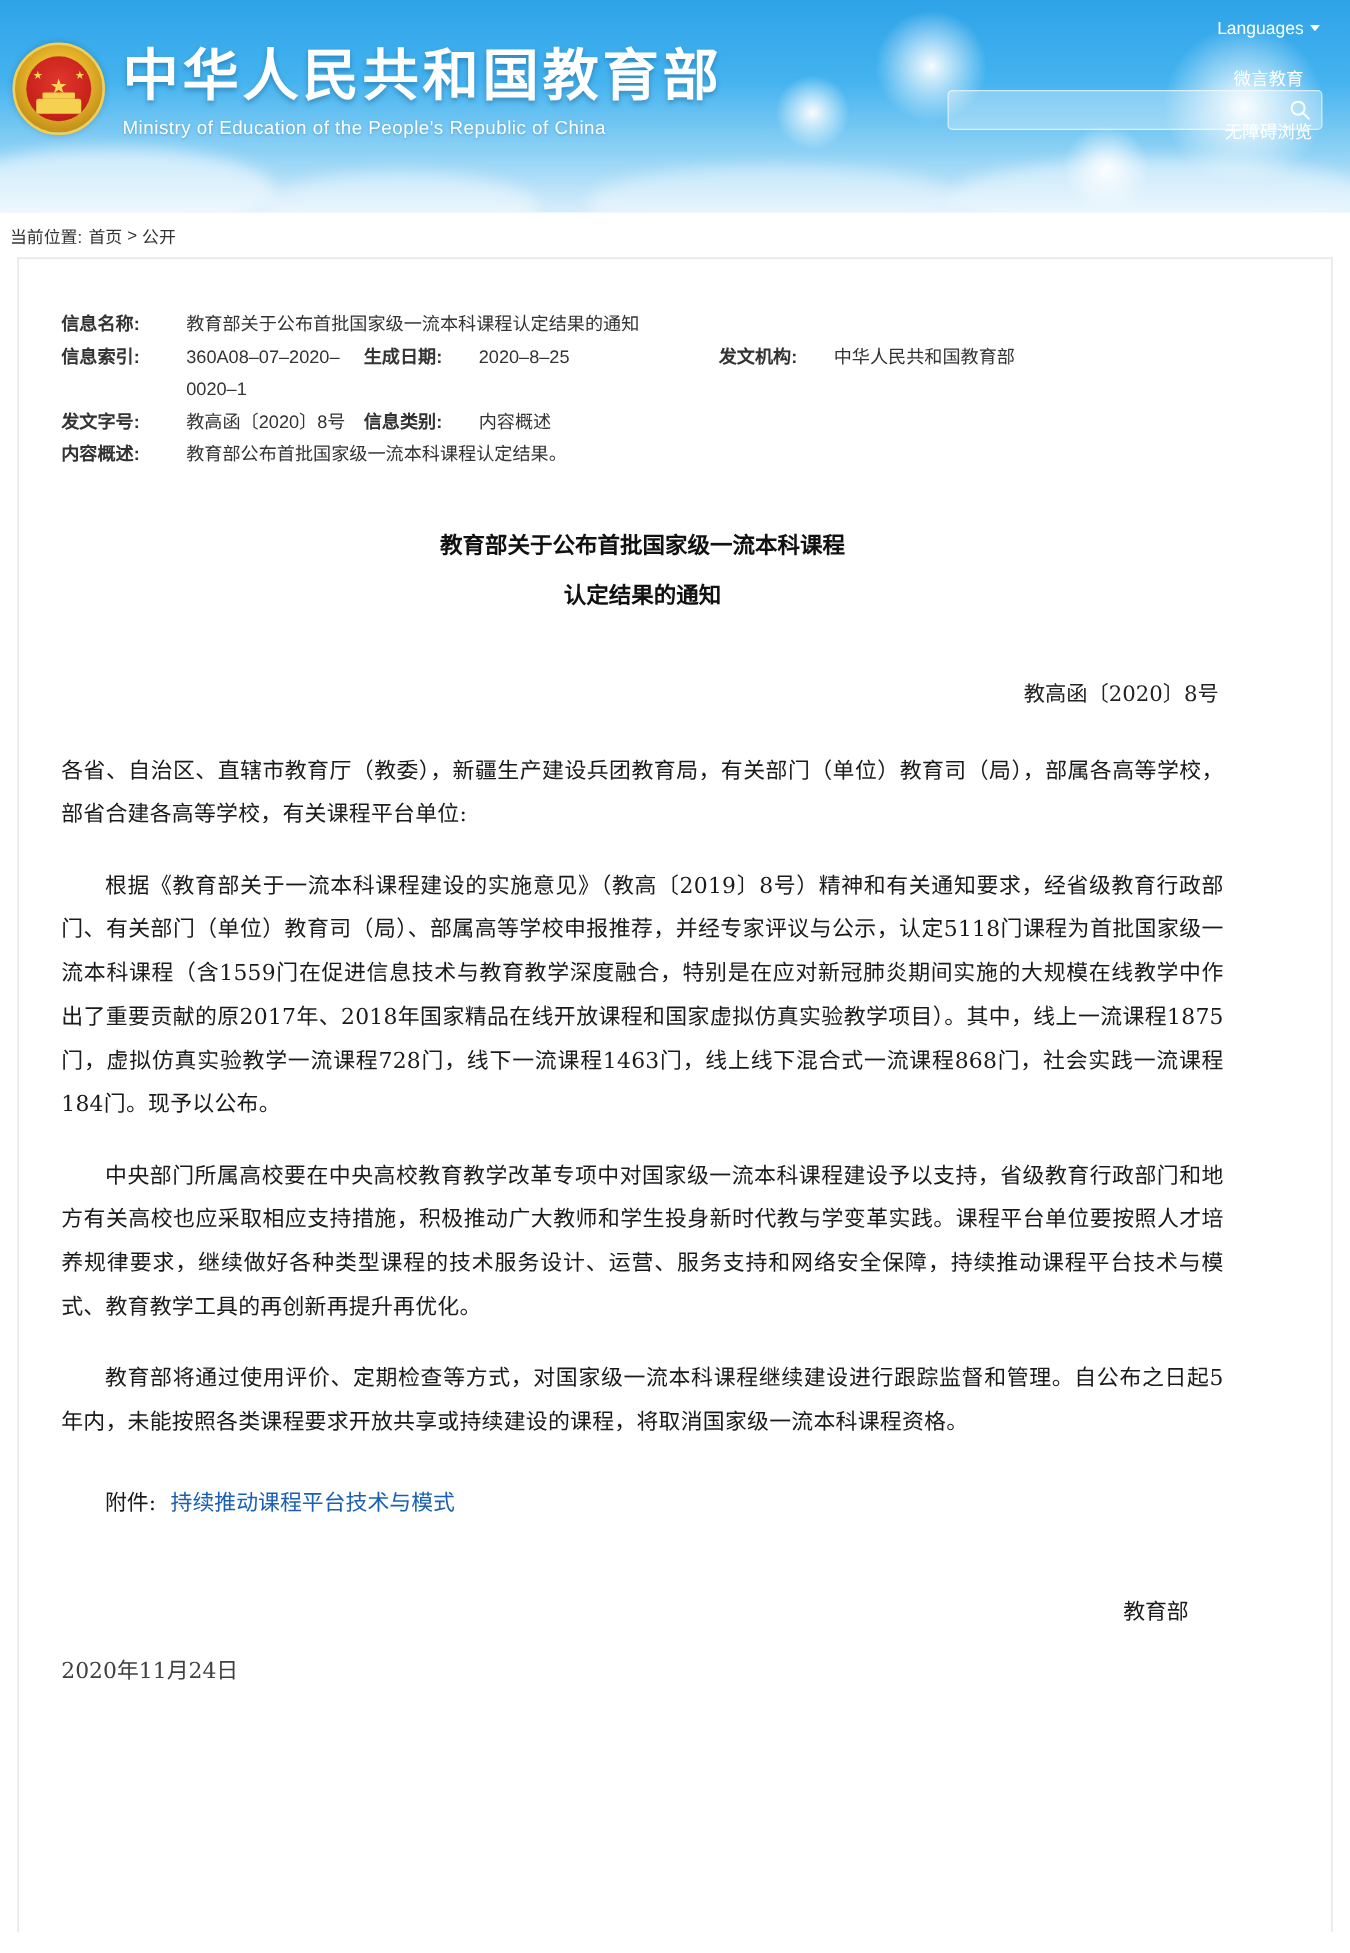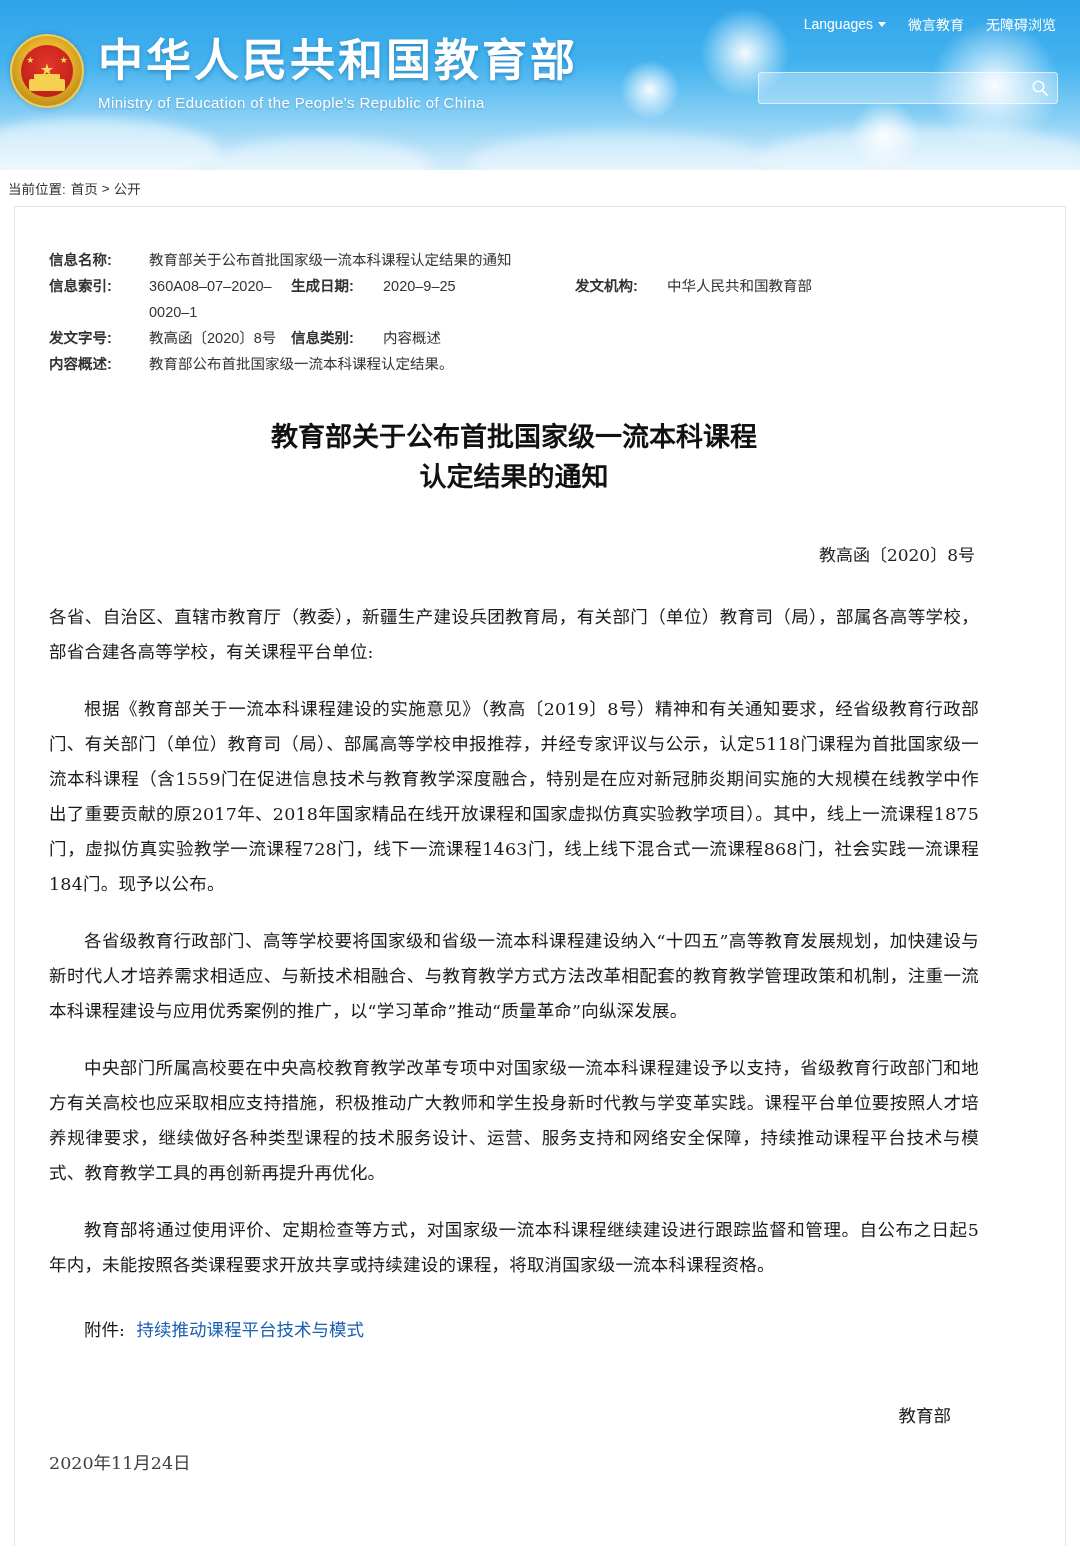--- a/index.html
+++ b/index.html
@@ -37,20 +37,21 @@
   .s2 { width: 130px; height: 130px; left: 930px; top: 20px; }
   .s3 { width: 70px; height: 70px; left: 850px; top: 100px; }
   .s4 { width: 60px; height: 60px; left: 620px; top: 60px; }
 
   .top-links {
     position: absolute;
     top: 14px; right: 24px;
     display: flex; align-items: center; gap: 22px;
     font-size: 14px; color: #ffffff;
     z-index: 5;
+    flex-direction: column;
   }
   .top-links span, .top-links a {
     color: #ffffff; text-decoration: none; cursor: pointer;
     white-space: nowrap;
   }
   .lang { display: inline-flex; align-items: center; gap: 5px; }
   .caret {
     width: 0; height: 0;
     border-left: 4px solid transparent;
     border-right: 4px solid transparent;
@@ -172,21 +173,21 @@
   .m-type-k { width: 84px; font-weight: 700; }
   .m-type-v { padding-left: 8px; }
   .m-sum-k { width: 92px; }
   .m-sum-v { padding-left: 8px; }
 
   
   .doc-title {
     text-align: center;
     font-family: "DejaVu Serif", "Liberation Serif", serif;
     font-weight: 700;
-    font-size: 27px;
+    font-size: 18px;
     color: #111;
     line-height: 40px;
     margin: 26px 0 0 0;
   }
   .doc-number {
     text-align: right;
     font-size: 17px;
     color: #222;
     margin-top: 44px;
     padding-right: 4px;
@@ -284,21 +285,21 @@
 
     <div class="meta">
       <div class="meta-row">
         <span class="meta-k m-name-k">信息名称:</span>
         <span class="meta-v m-name-v">教育部关于公布首批国家级一流本科课程认定结果的通知</span>
       </div>
       <div class="meta-row">
         <span class="meta-k m-idx-k">信息索引:</span>
         <span class="meta-v m-idx-v">360A08–07–2020–</span>
         <span class="meta-k m-date-k">生成日期:</span>
-        <span class="meta-v m-date-v">2020–9–25</span>
+        <span class="meta-v m-date-v">2020–8–25</span>
         <span class="meta-k m-org-k">发文机构:</span>
         <span class="meta-v m-org-v">中华人民共和国教育部</span>
       </div>
       <div class="meta-row">
         <span class="meta-v m-idx-cont">0020–1</span>
       </div>
       <div class="meta-row">
         <span class="meta-k m-no-k">发文字号:</span>
         <span class="meta-v m-no-v">教高函〔2020〕8号</span>
         <span class="meta-k m-type-k">信息类别:</span>
@@ -313,21 +314,20 @@
     <div class="doc-title">
       <div>教育部关于公布首批国家级一流本科课程</div>
       <div>认定结果的通知</div>
     </div>
 
     <div class="doc-number">教高函〔2020〕8号</div>
 
     <p class="doc-p salutation">各省、自治区、直辖市教育厅（教委），新疆生产建设兵团教育局，有关部门（单位）教育司（局），部属各高等学校，部省合建各高等学校，有关课程平台单位:</p>
 
     <p class="doc-p indent">根据《教育部关于一流本科课程建设的实施意见》（教高〔2019〕8号）精神和有关通知要求，经省级教育行政部门、有关部门（单位）教育司（局）、部属高等学校申报推荐，并经专家评议与公示，认定5118门课程为首批国家级一流本科课程（含1559门在促进信息技术与教育教学深度融合，特别是在应对新冠肺炎期间实施的大规模在线教学中作出了重要贡献的原2017年、2018年国家精品在线开放课程和国家虚拟仿真实验教学项目）。其中，线上一流课程1875门，虚拟仿真实验教学一流课程728门，线下一流课程1463门，线上线下混合式一流课程868门，社会实践一流课程184门。现予以公布。</p>
-    <p class="doc-p indent">各省级教育行政部门、高等学校要将国家级和省级一流本科课程建设纳入“十四五”高等教育发展规划，加快建设与新时代人才培养需求相适应、与新技术相融合、与教育教学方式方法改革相配套的教育教学管理政策和机制，注重一流本科课程建设与应用优秀案例的推广，以“学习革命”推动“质量革命”向纵深发展。</p>
     <p class="doc-p indent">中央部门所属高校要在中央高校教育教学改革专项中对国家级一流本科课程建设予以支持，省级教育行政部门和地方有关高校也应采取相应支持措施，积极推动广大教师和学生投身新时代教与学变革实践。课程平台单位要按照人才培养规律要求，继续做好各种类型课程的技术服务设计、运营、服务支持和网络安全保障，持续推动课程平台技术与模式、教育教学工具的再创新再提升再优化。</p>
     <p class="doc-p indent">教育部将通过使用评价、定期检查等方式，对国家级一流本科课程继续建设进行跟踪监督和管理。自公布之日起5年内，未能按照各类课程要求开放共享或持续建设的课程，将取消国家级一流本科课程资格。</p>
 
     <div class="attach">
       <span>附件:</span>
       <a style="margin-left:6px;">持续推动课程平台技术与模式</a>
     </div>
 
     <div class="signer">教育部</div>
     <div class="sign-date">2020年11月24日</div>

